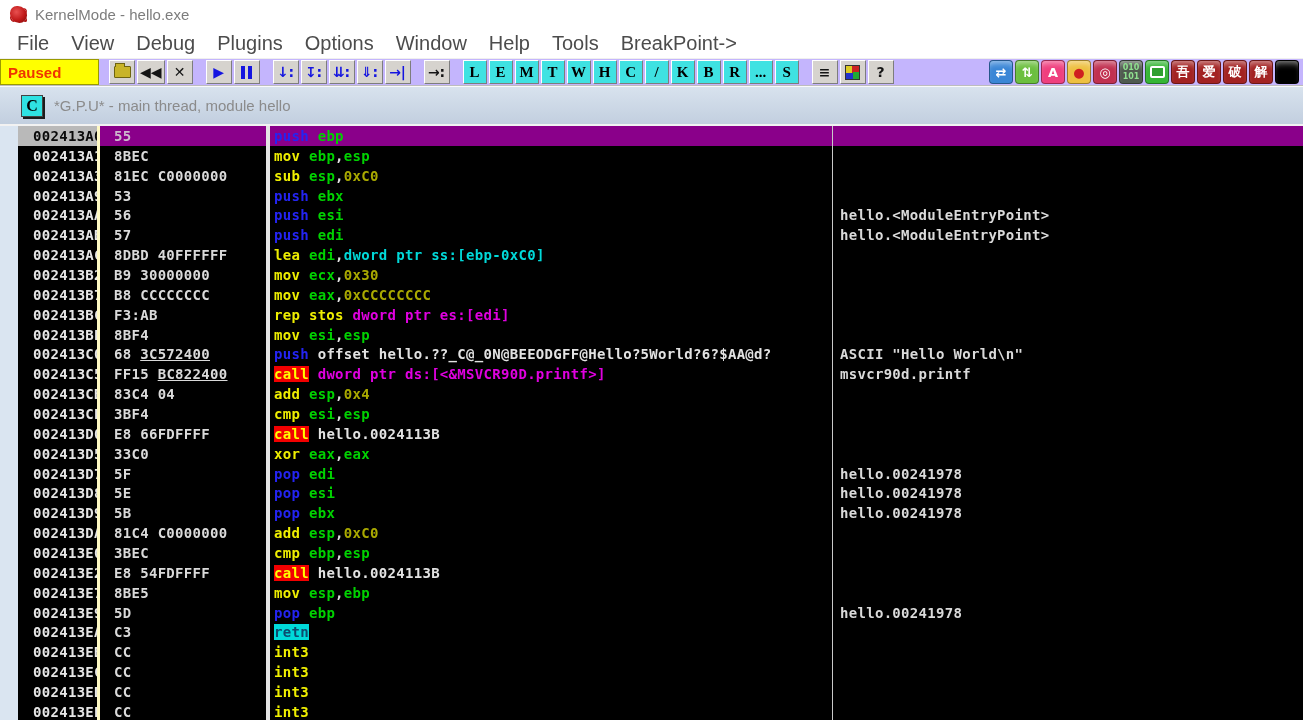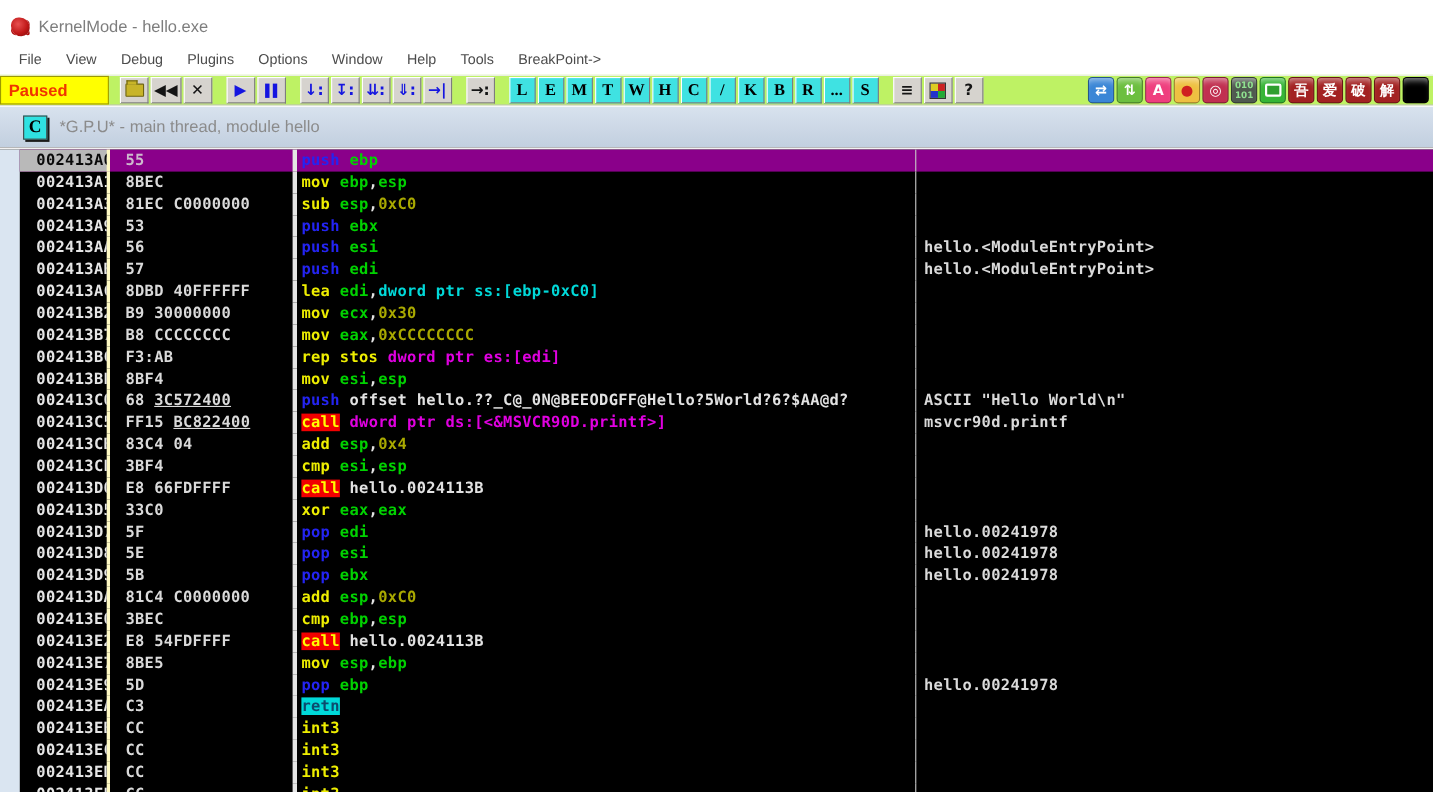--- a/index.html
+++ b/index.html
@@ -1,31 +1,31 @@
 <!DOCTYPE html>
 <html><head>
 <meta charset="utf-8">
 <style>
   *{margin:0;padding:0;box-sizing:border-box;}
   html,body{width:1303px;height:720px;overflow:hidden;background:#fff;}
-  .window{width:1303px;height:648px;display:flex;flex-direction:column;font-family:"Liberation Sans",sans-serif;margin-top:10px;}
+  .window{width:1303px;height:648px;display:flex;flex-direction:column;font-family:"Liberation Sans",sans-serif;}
 
   
   .titlebar{height:28px;background:#ffffff;display:flex;align-items:center;padding-left:10px;gap:8px;flex:none;}
   .app-icon{width:17px;height:17px;border-radius:45% 60% 50% 62%;
     background:radial-gradient(circle at 38% 35%,#e85050 0%,#c01818 55%,#7a0808 100%);
     box-shadow:5px -3px 0 -5px #b01010, -5px 4px 0 -5px #b01010, 6px 5px 0 -6px #b01010;}
   .title-text{color:#7d7d7d;font-size:15px;}
 
   
   .menubar{height:30px;background:#ffffff;display:flex;align-items:center;padding-left:6px;flex:none;}
-  .menu-item{padding:4px 11px;color:#4c4c4c;font-size:13px;cursor:default;}
-
-  
-  .toolbar{height:28px;background:#bef264;display:flex;align-items:center;gap:2px;flex:none;
+  .menu-item{padding:4px 11px;color:#4c4c4c;font-size:20px;cursor:default;}
+
+  
+  .toolbar{height:28px;background:#c4b5fd;display:flex;align-items:center;gap:2px;flex:none;
     border-top:1px solid #efefef;border-bottom:1px solid #bdbdbd;padding-right:4px;}
   .paused-box{width:99px;height:26px;background:#ffff00;color:#f03400;font-weight:bold;font-size:15px;
     display:flex;align-items:center;padding-left:7px;border:1px solid #9a9a00;margin-right:8px;flex:none;}
   .tbtn{height:24px;min-width:26px;padding:0 2px;background:#d6d3ce;border:1px solid;border-color:#ffffff #7d7d7d #7d7d7d #ffffff;
     display:flex;align-items:center;justify-content:center;font-family:"DejaVu Sans",sans-serif;
     font-weight:bold;font-size:14px;color:#1515e0;cursor:default;flex:none;}
   .tbtn.dark{color:#141414;}
   .tbtn.letter{background:#3fe2e2;color:#000;font-family:"Liberation Serif",serif;font-size:15px;min-width:24px;}
   .tb-gap{width:9px;flex:none;}
   .tb-spacer{flex:1;}

